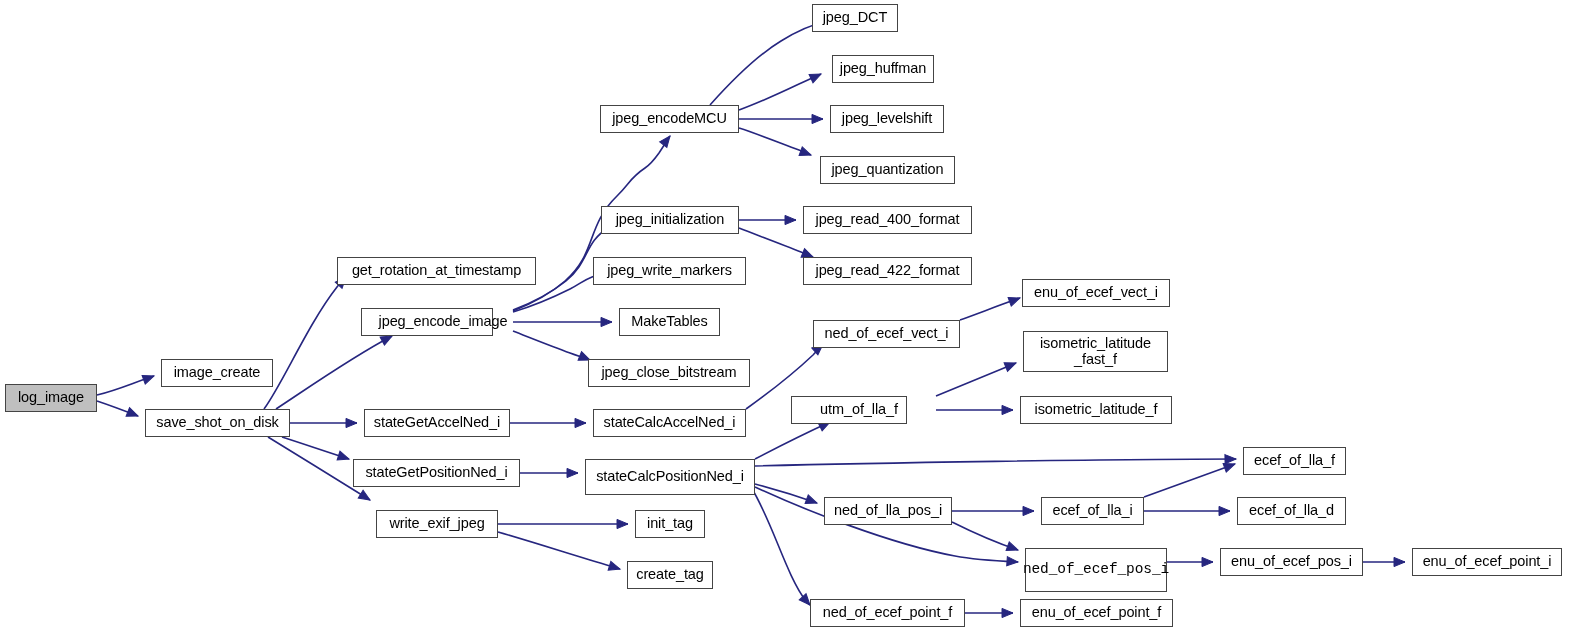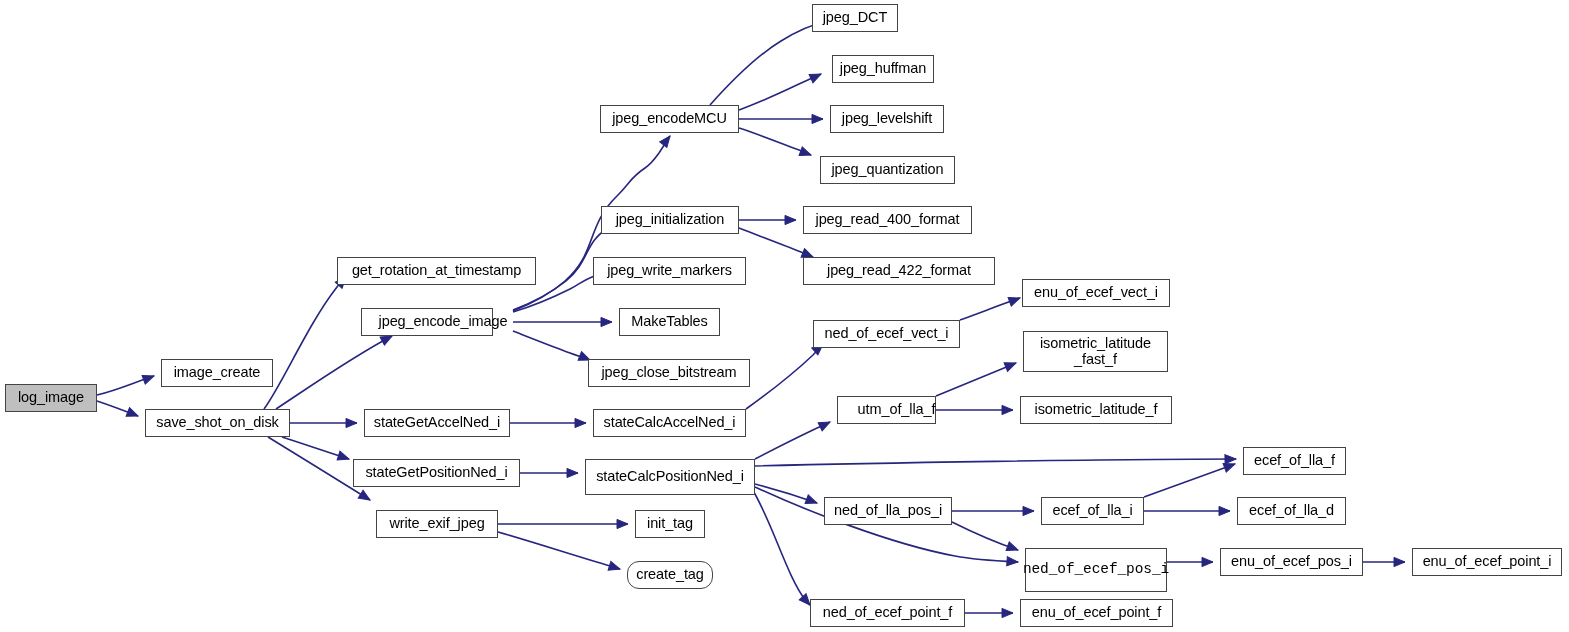--- a/index.html
+++ b/index.html
@@ -147,29 +147,29 @@
       <div class="node-box" style="left: 353px; top: 459px; width: 167px; height: 28px;">stateGetPositionNed_i</div>
       <div class="node-box" style="left: 376px; top: 510px; width: 122px; height: 28px;">write_exif_jpeg</div>
       <div class="node-box" style="left: 600px; top: 105px; width: 139px; height: 28px;">jpeg_encodeMCU</div>
       <div class="node-box" style="left: 601px; top: 206px; width: 138px; height: 28px;">jpeg_initialization</div>
       <div class="node-box" style="left: 593px; top: 257px; width: 153px; height: 28px;">jpeg_write_markers</div>
       <div class="node-box" style="left: 619px; top: 308px; width: 101px; height: 28px;">MakeTables</div>
       <div class="node-box" style="left: 588px; top: 359px; width: 162px; height: 28px;">jpeg_close_bitstream</div>
       <div class="node-box" style="left: 593px; top: 409px; width: 153px; height: 28px;">stateCalcAccelNed_i</div>
       <div class="node-box" style="left: 585px; top: 459px; width: 170px; height: 36px;">stateCalcPositionNed_i</div>
       <div class="node-box" style="left: 635px; top: 510px; width: 70px; height: 28px;">init_tag</div>
-      <div class="node-box" style="left: 627px; top: 561px; width: 86px; height: 28px; border-radius: 12px;">create_tag</div>
+      <div class="node-box" style="left: 627px; top: 561px; width: 86px; height: 28px;">create_tag</div>
       <div class="node-box" style="left: 812px; top: 4px; width: 86px; height: 28px;">jpeg_DCT</div>
       <div class="node-box" style="left: 832px; top: 55px; width: 102px; height: 28px;">jpeg_huffman</div>
       <div class="node-box" style="left: 830px; top: 105px; width: 114px; height: 28px;">jpeg_levelshift</div>
       <div class="node-box" style="left: 820px; top: 156px; width: 135px; height: 28px;">jpeg_quantization</div>
       <div class="node-box" style="left: 803px; top: 206px; width: 169px; height: 28px;">jpeg_read_400_format</div>
-      <div class="node-box" style="left: 803px; top: 257px; width: 192px; height: 28px;">jpeg_read_422_format</div>
+      <div class="node-box" style="left: 803px; top: 257px; width: 169px; height: 28px;">jpeg_read_422_format</div>
       <div class="node-box" style="left: 813px; top: 320px; width: 147px; height: 28px;">ned_of_ecef_vect_i</div>
-      <div class="node-box" style="left: 837px; top: 396px; width: 99px; height: 28px; padding-left: 20px;">utm_of_lla_f</div>
+      <div class="node-box" style="left: 791px; top: 396px; width: 116px; height: 28px; padding-left: 20px;">utm_of_lla_f</div>
       <div class="node-box" style="left: 824px; top: 497px; width: 128px; height: 28px;">ned_of_lla_pos_i</div>
       <div class="node-box" style="left: 810px; top: 599px; width: 155px; height: 28px;">ned_of_ecef_point_f</div>
       <div class="node-box" style="left: 1022px; top: 279px; width: 148px; height: 28px;">enu_of_ecef_vect_i</div>
       <div class="node-box" style="left: 1023px; top: 331px; width: 145px; height: 41px;">isometric_latitude
 _fast_f</div>
       <div class="node-box" style="left: 1020px; top: 396px; width: 152px; height: 28px;">isometric_latitude_f</div>
       <div class="node-box" style="left: 1243px; top: 447px; width: 103px; height: 28px;">ecef_of_lla_f</div>
       <div class="node-box" style="left: 1041px; top: 497px; width: 103px; height: 28px;">ecef_of_lla_i</div>
       <div class="node-box" style="left: 1237px; top: 497px; width: 109px; height: 28px;">ecef_of_lla_d</div>
       <div class="node-box" style="left: 1025px; top: 548px; width: 142px; height: 44px; font-family: Liberation Mono, monospace;">ned_of_ecef_pos_i</div>

